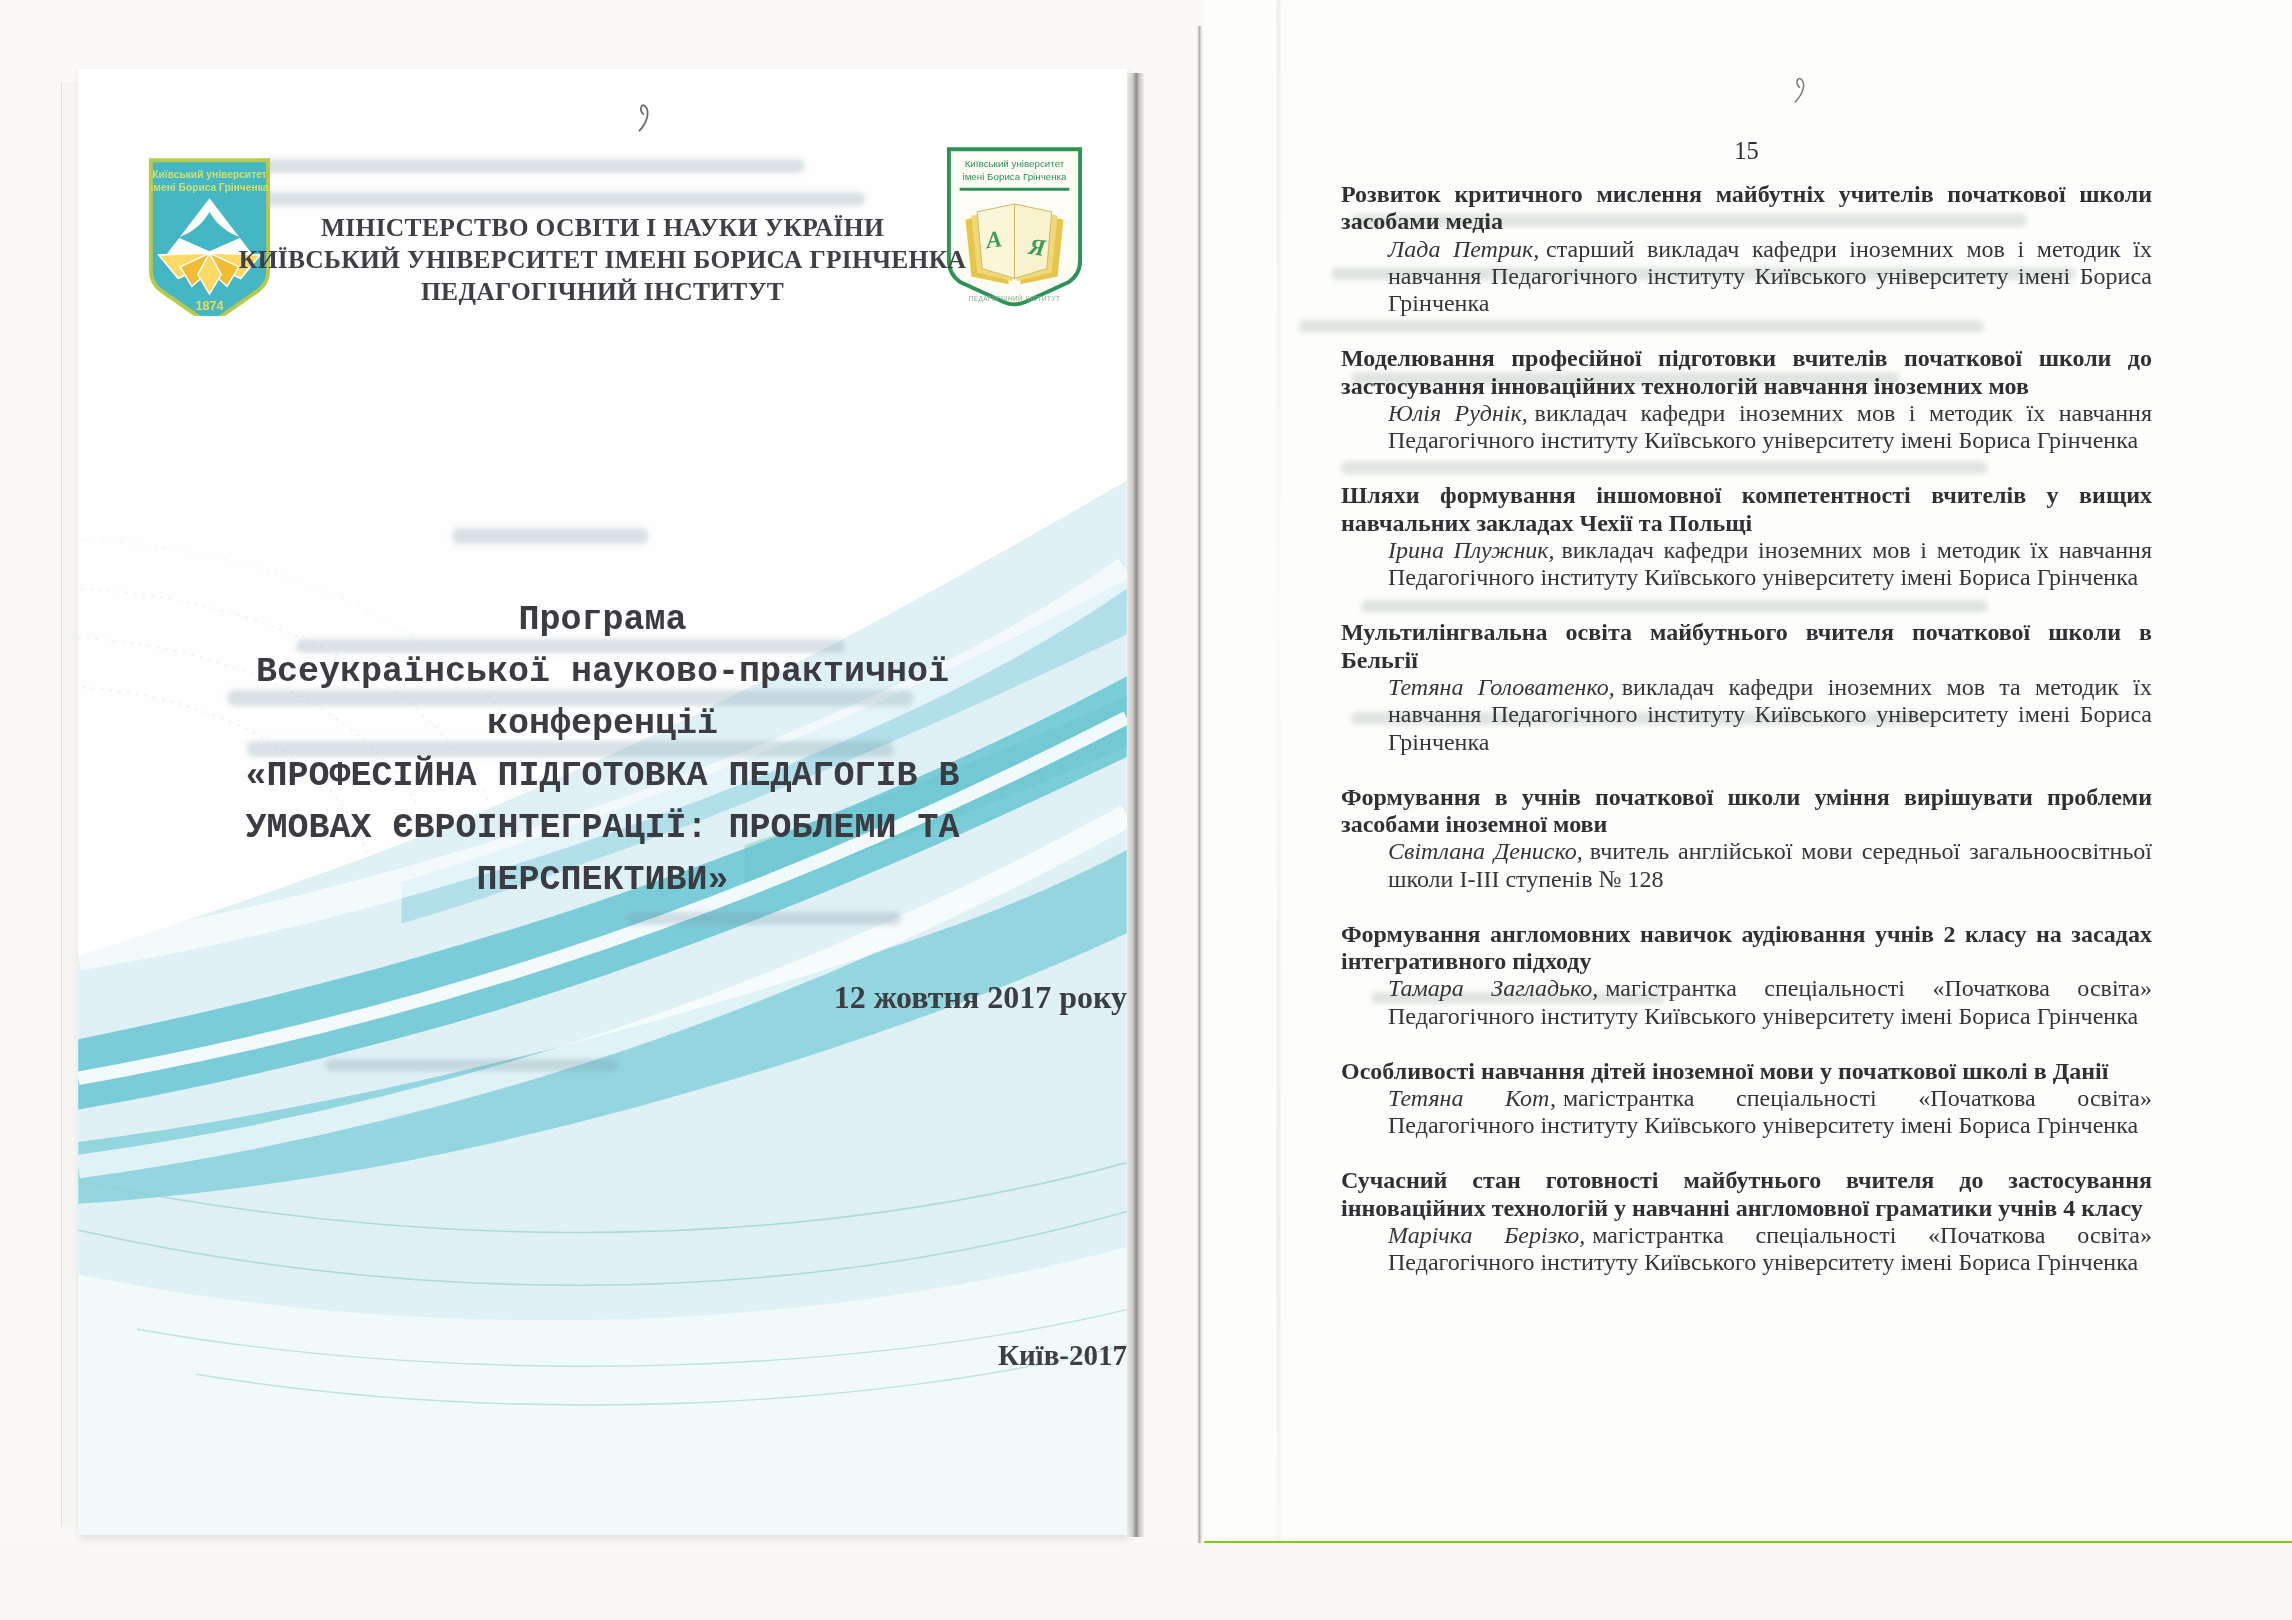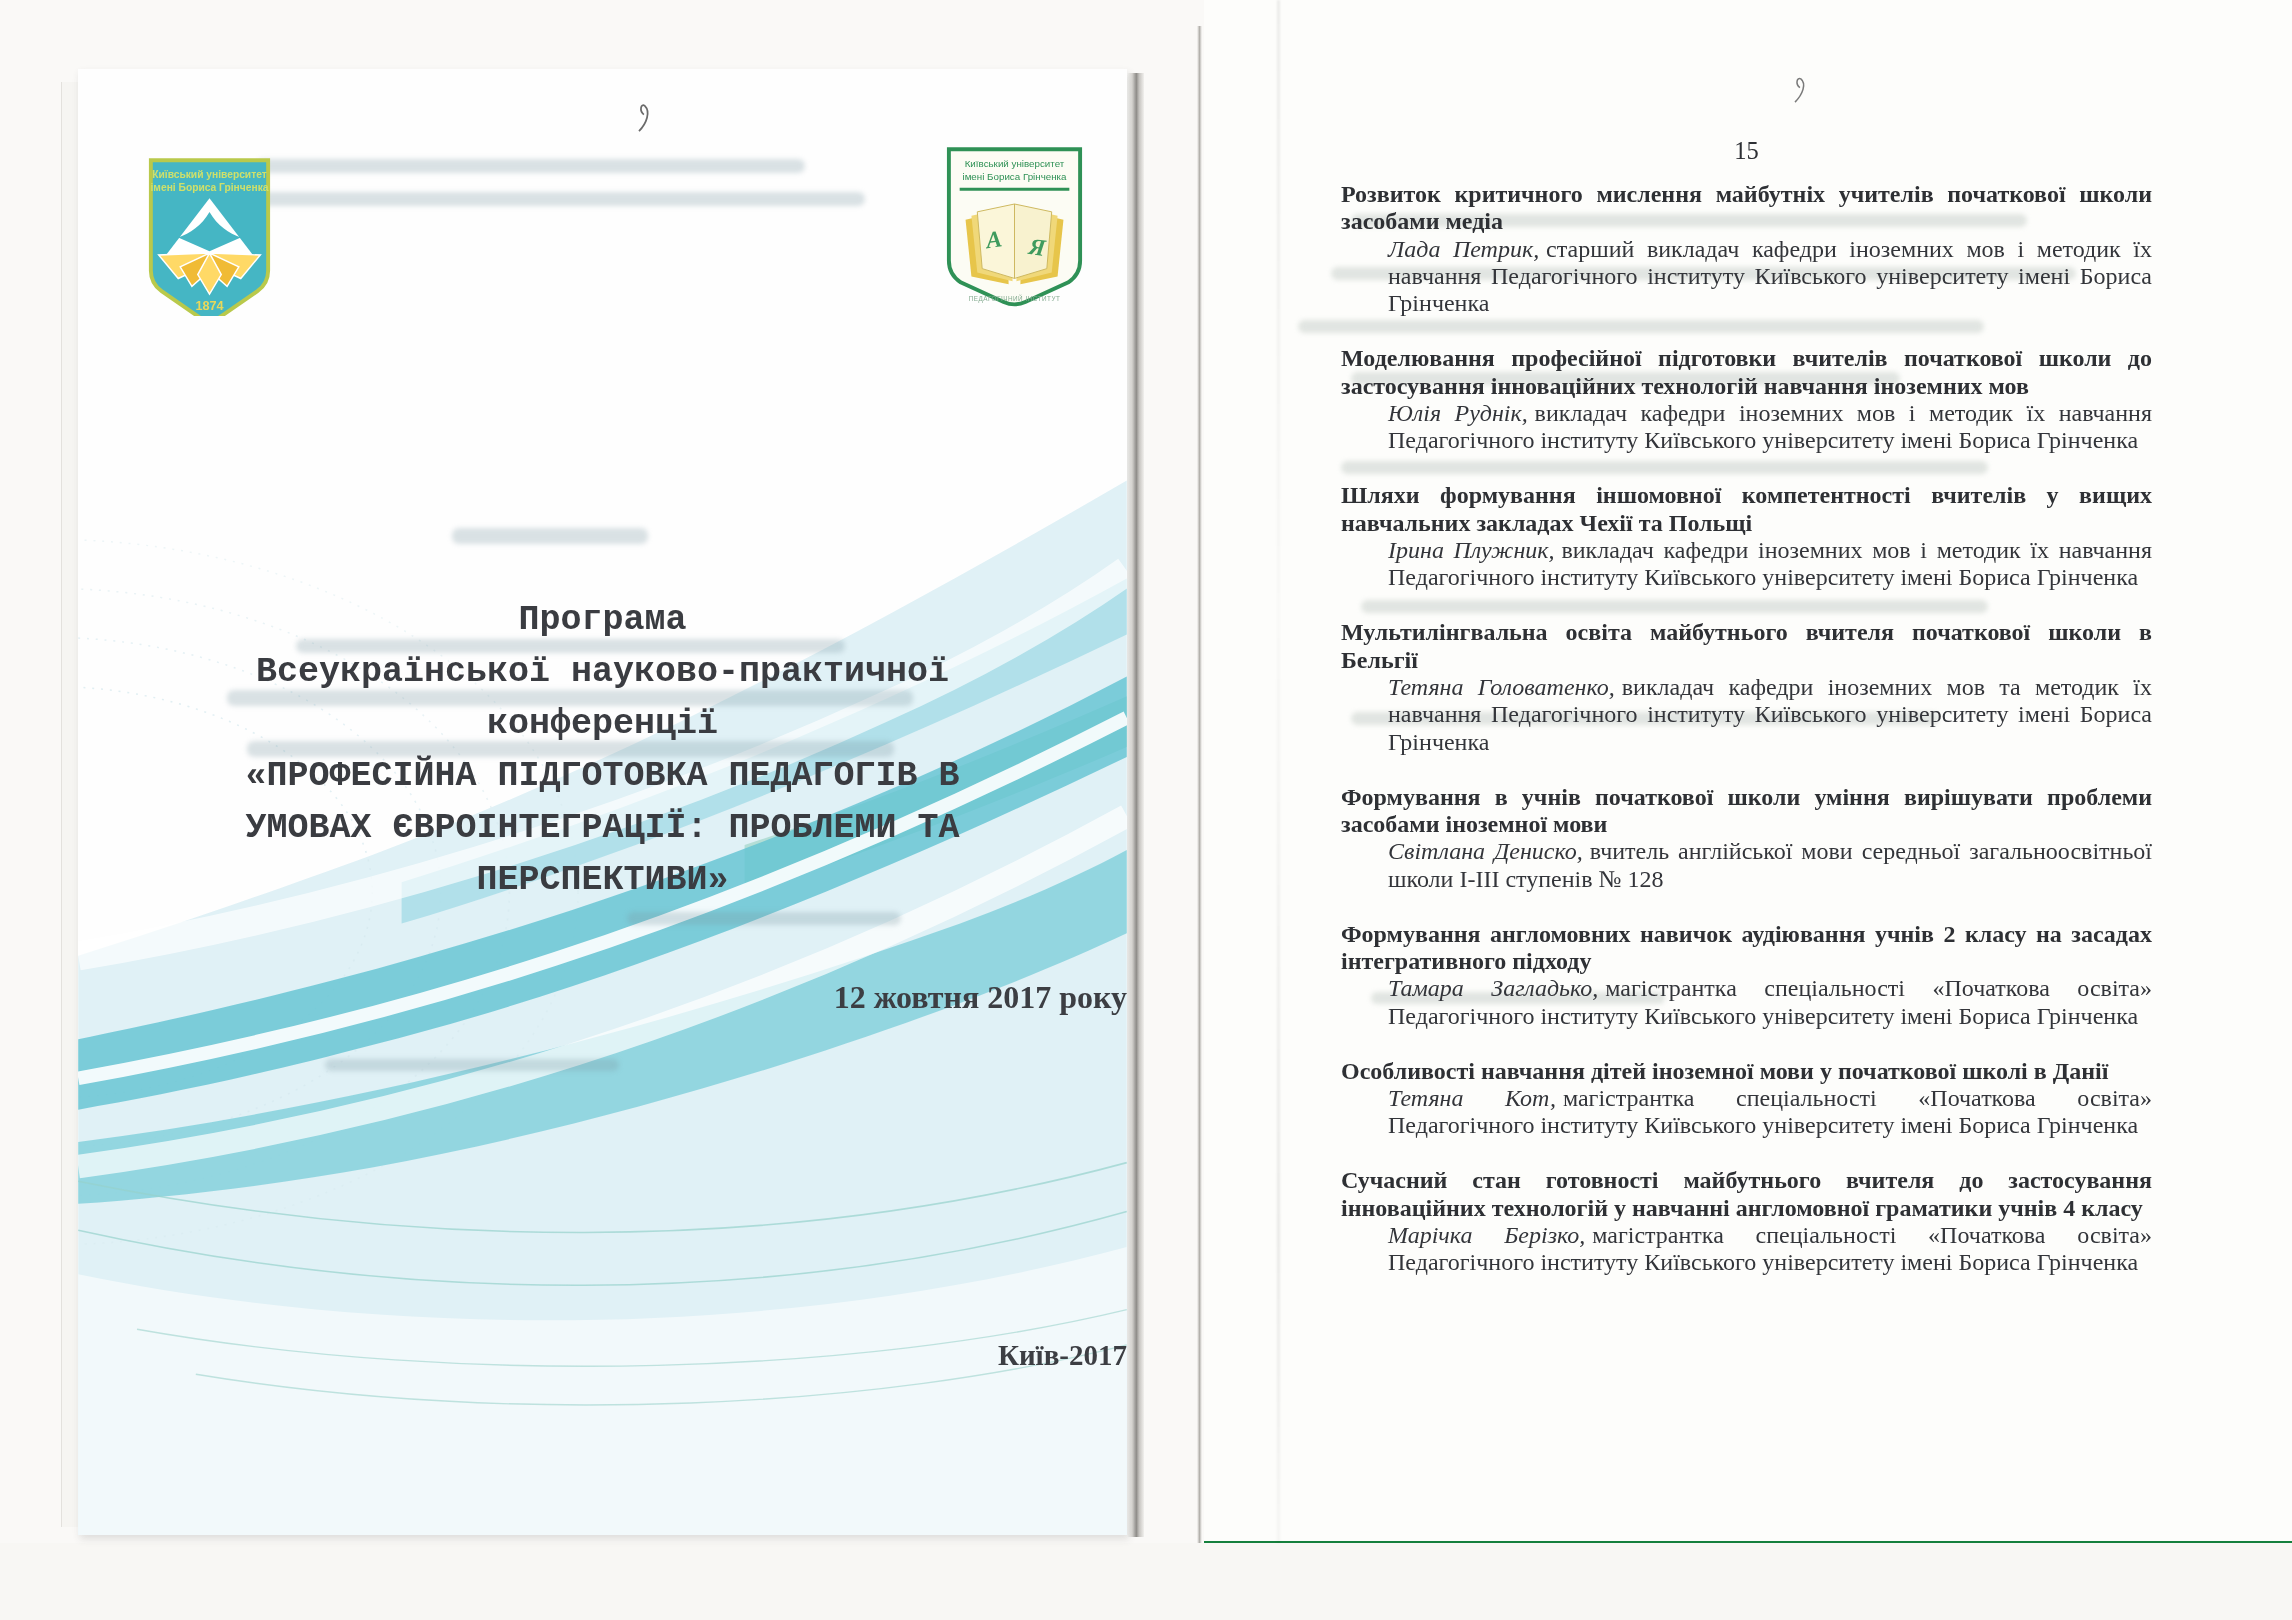--- a/index.html
+++ b/index.html
@@ -30,21 +30,21 @@
     font-weight:bold;font-size:29px;color:#3c3e43;}
   .logo{position:absolute;z-index:3;}
   .logo-univ{left:67px;top:86px;}
   .logo-inst{left:866px;top:76px;}
   
   .ghost{position:absolute;border-radius:6.9px;filter:blur(2.5px);z-index:1;}
   .ghost.l{background:rgba(122,150,160,.28);}
   .ghost.r{background:rgba(128,146,138,.22);}
   
   .right-page{position:absolute;left:1204px;top:0;width:1089px;height:1543px;background:#fdfdfb;
-    border-bottom:2px solid #15803d;box-sizing:border-box;
+    border-bottom:2px solid #84cc16;box-sizing:border-box;
     padding:137px 141px 0 137px;}
   .crease{position:absolute;left:73px;top:0;width:2.9px;height:1543px;z-index:1;
     background:linear-gradient(180deg,rgba(0,0,0,.07),rgba(0,0,0,.02) 40%,rgba(0,0,0,.08) 80%,rgba(0,0,0,.03));
     filter:blur(1px);}
   .page-number{position:relative;z-index:2;text-align:center;font-size:24.5px;color:#2e3034;margin:0 0 15.7px 0;}
   .entry{position:relative;z-index:2;margin-bottom:27.4px;}
   .entry-title{font-weight:bold;font-size:24px;line-height:27.4px;color:#2e3034;
     text-align:justify;}
   .speaker{margin-left:47px;font-size:24px;line-height:27.4px;color:#33353a;text-align:justify;}
   .speaker-name{font-style:italic;margin-right:6.9px;}
@@ -120,20 +120,25 @@
       <path d="M76,63 L116,72 L110,130 L74,139 Z" fill="#f0d879"></path>
       <path d="M68,63 L28,72 L34,130 L70,139 Z" fill="#f0d879"></path>
       <path d="M72,60 L110,68 L105,126 L72,136 Z" fill="#f8f2cf" stroke="#cdb75e" stroke-width="1"></path>
       <path d="M72,60 L34,68 L39,126 L72,136 Z" fill="#fbf6d9" stroke="#cdb75e" stroke-width="1"></path>
       <text x="52" y="104" text-anchor="middle" font-size="24" font-style="italic" font-weight="bold" fill="#3f9b5e" transform="rotate(-8 52 104)">А</text>
       <text x="94" y="112" text-anchor="middle" font-size="24" font-style="italic" font-weight="bold" fill="#3f9b5e" transform="rotate(8 94 112)">Я</text>
     </g>
     <text x="72" y="159" text-anchor="middle" font-size="6.5" letter-spacing=".5" fill="#84ab90" font-family="Liberation Sans, sans-serif">ПЕДАГОГІЧНИЙ ІНСТИТУТ</text>
   </svg>
 
+  <div class="cover-header">
+    <div>МІНІСТЕРСТВО ОСВІТИ І НАУКИ УКРАЇНИ</div>
+    <div>КИЇВСЬКИЙ УНІВЕРСИТЕТ ІМЕНІ БОРИСА ГРІНЧЕНКА</div>
+    <div>ПЕДАГОГІЧНИЙ ІНСТИТУТ</div>
+  </div>
 
   <div class="cover-title">
     <div>Програма</div>
     <div>Всеукраїнської науково-практичної</div>
     <div>конференції</div>
     <div>«ПРОФЕСІЙНА ПІДГОТОВКА ПЕДАГОГІВ В</div>
     <div>УМОВАХ ЄВРОІНТЕГРАЦІЇ: ПРОБЛЕМИ ТА</div>
     <div>ПЕРСПЕКТИВИ»</div>
   </div>
 

